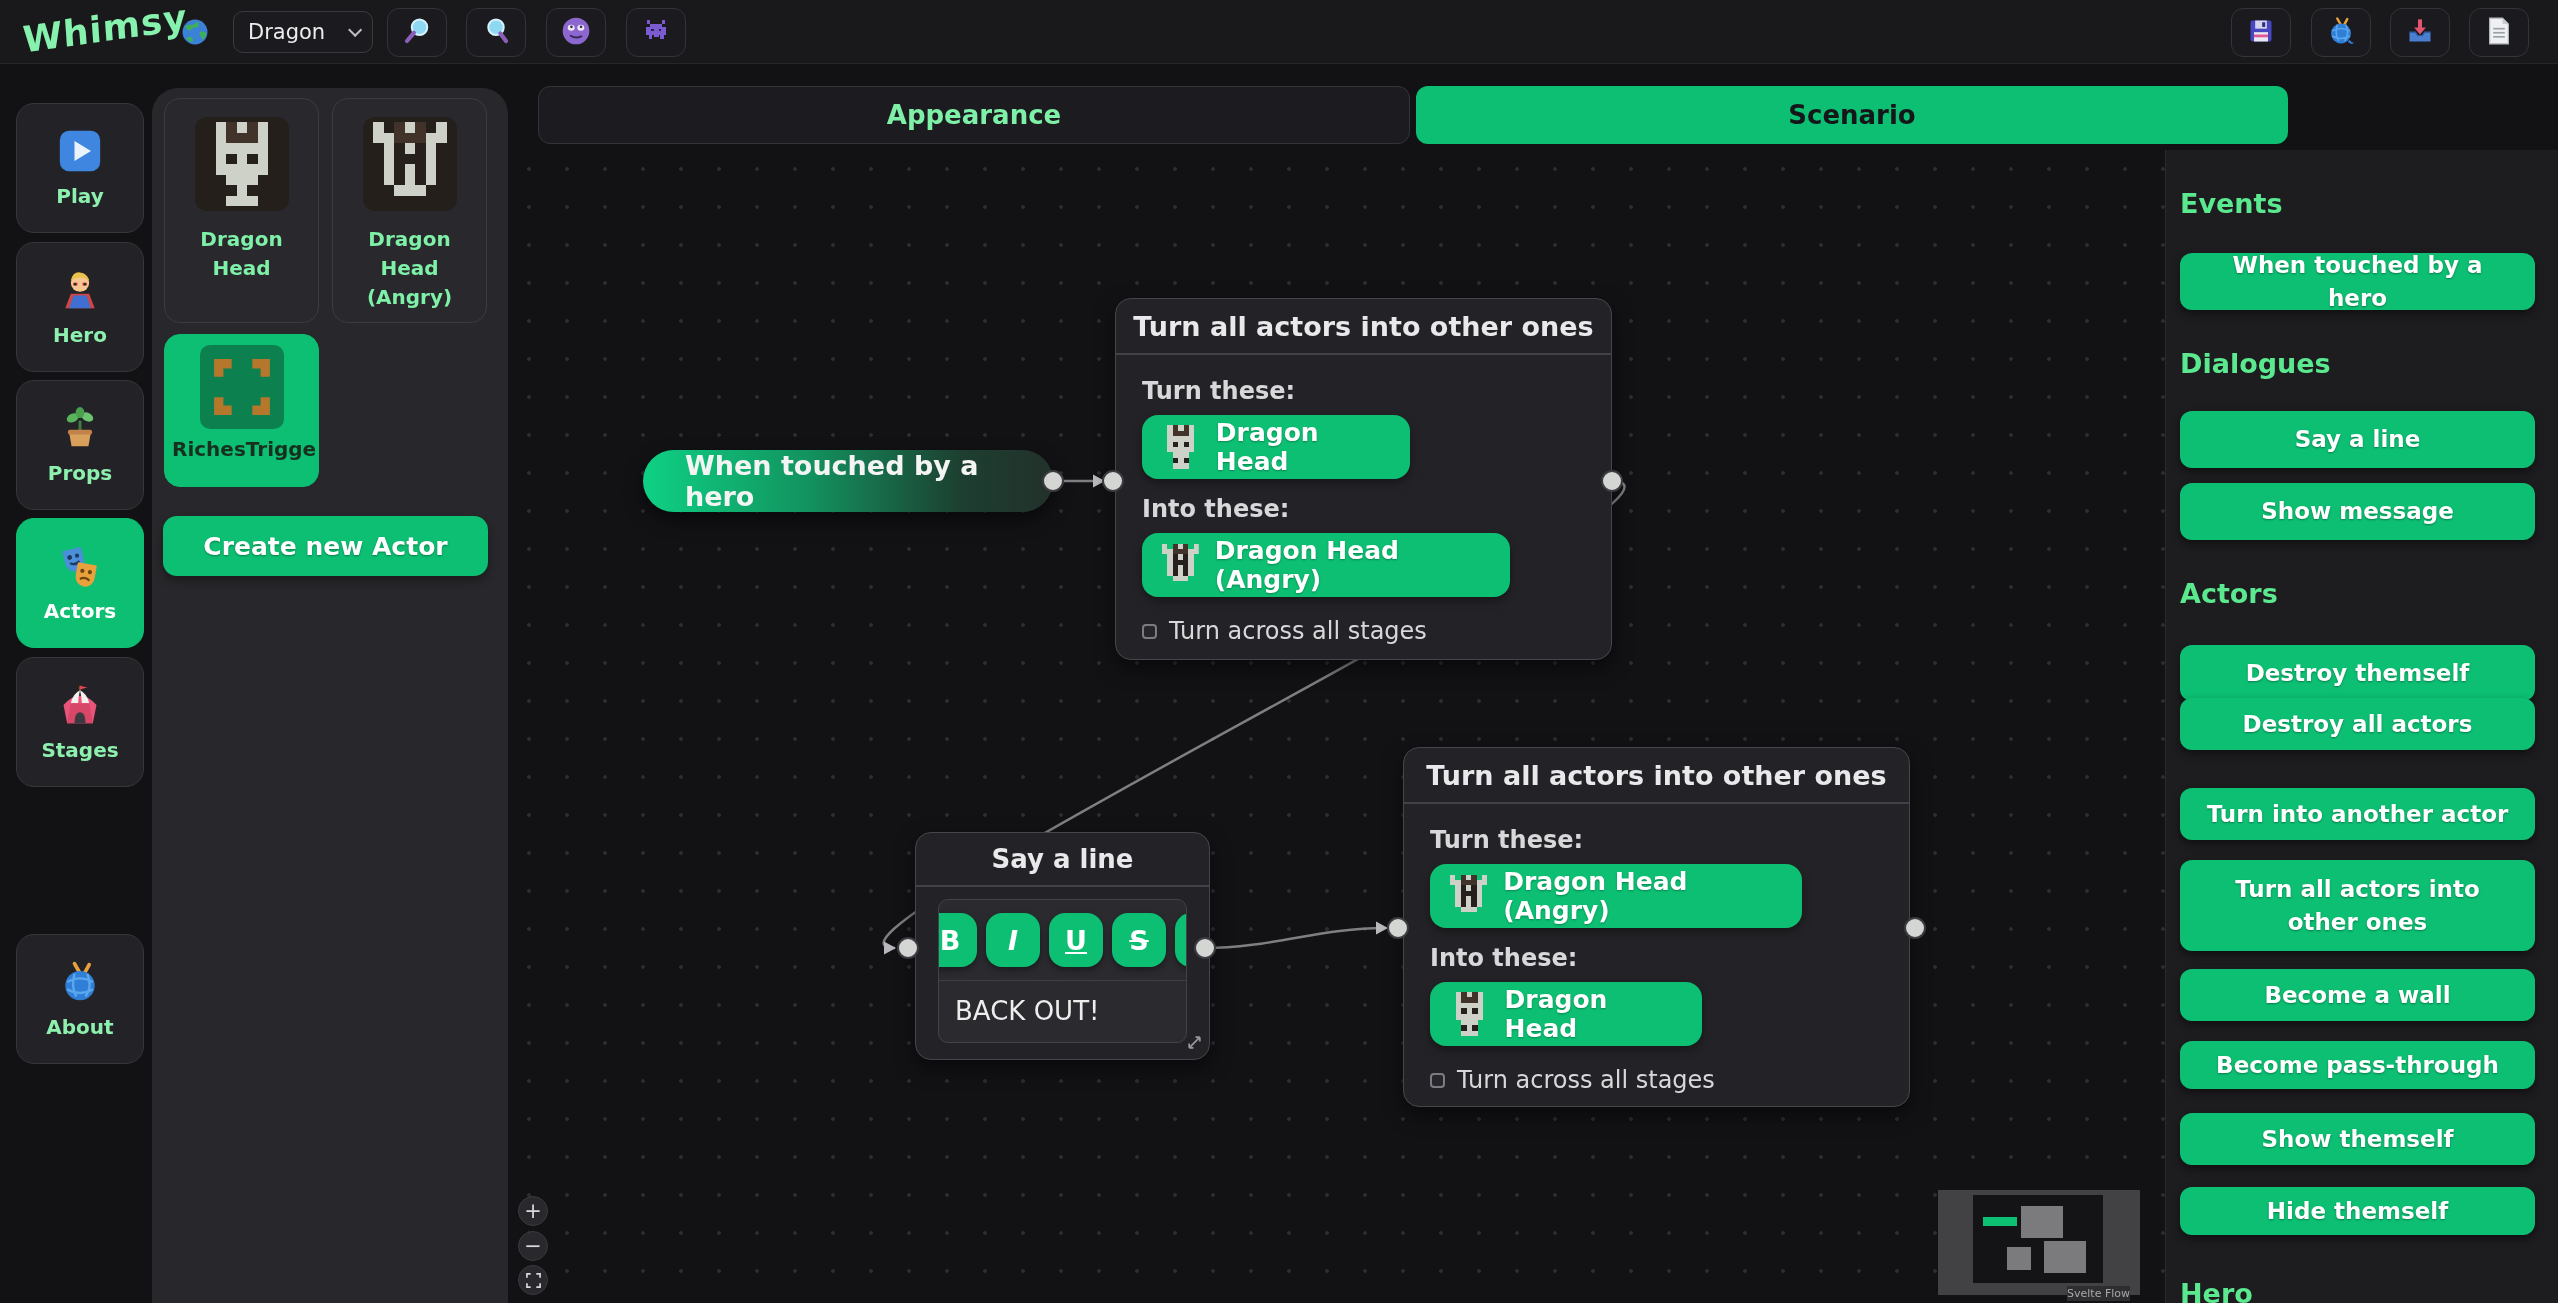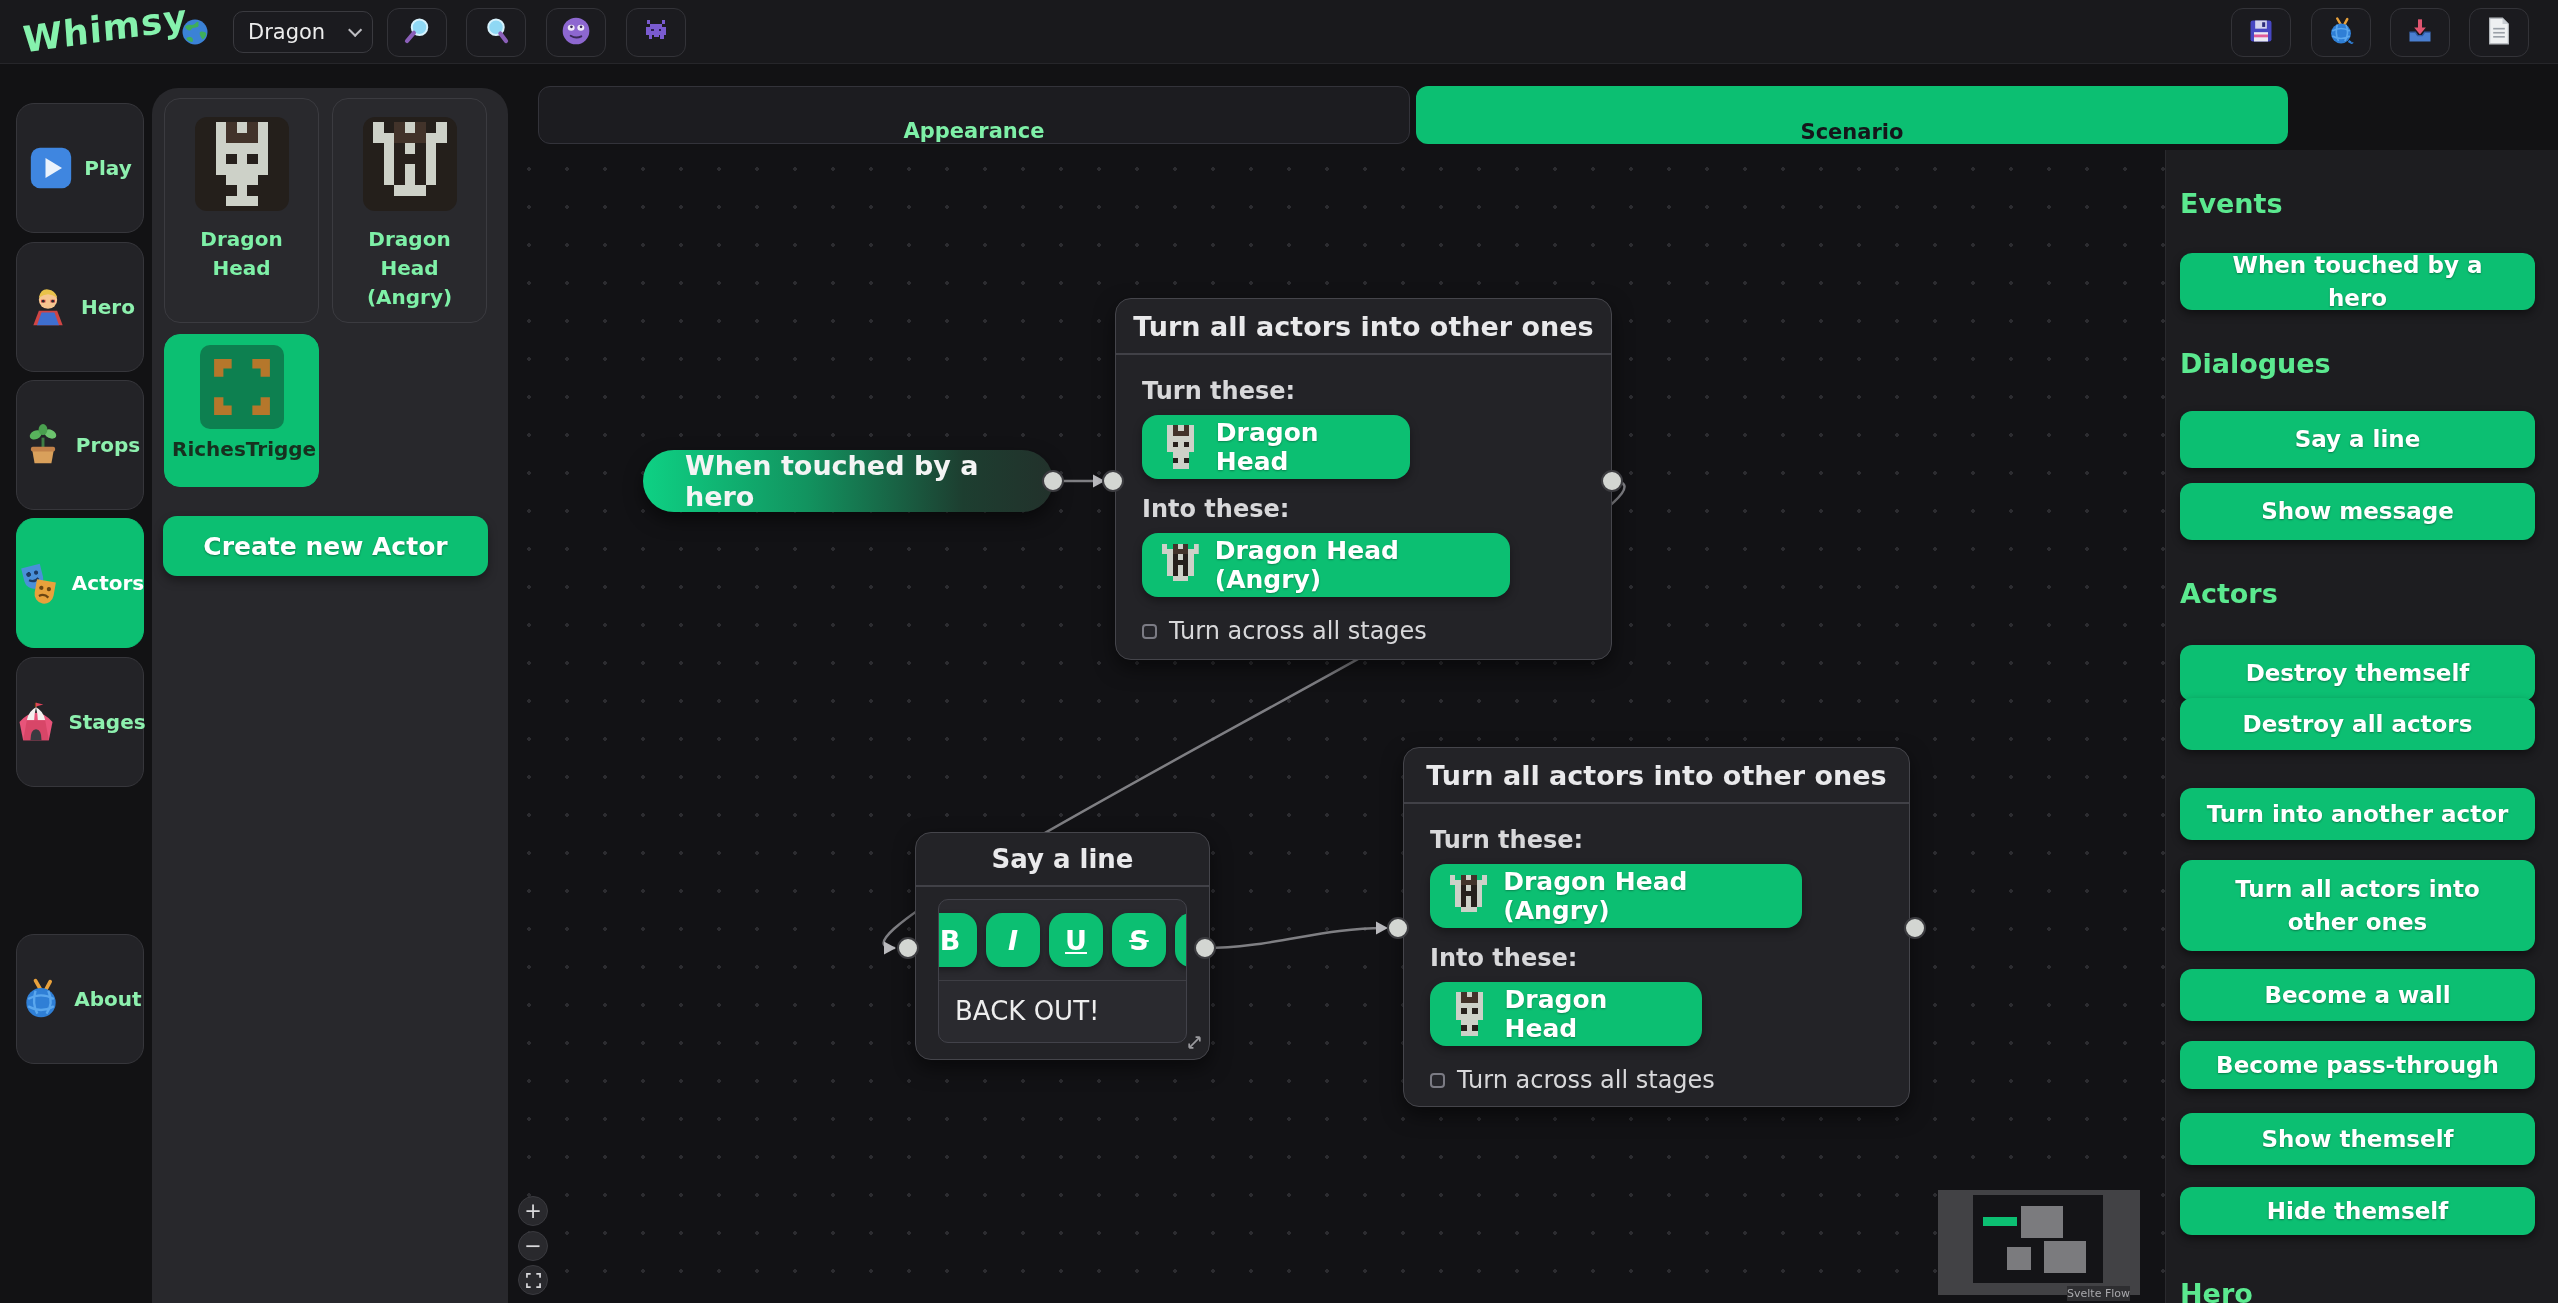--- a/index.html
+++ b/index.html
@@ -21,21 +21,21 @@
     transform:rotate(45deg) translateY(-3px); }
   .icon-btn { position:absolute; top:8px; width:60px; height:49px; background:#1b1b1f;
     border:1px solid #333338; border-radius:12px; display:flex; align-items:center;
     justify-content:center; cursor:pointer; }
   .title-input { position:absolute; left:1142px; top:10px; width:636px; height:45px;
     background:#1b1b1f; border:1px solid #39393e; border-radius:12px; color:#ececec;
     font-size:22px; display:flex; align-items:center; justify-content:center; }
 
   
   .side-btn { position:absolute; left:16px; width:128px; height:130px; background:#232327;
-    border:1px solid #36363b; border-radius:18px; display:flex; flex-direction:row;
+    border:1px solid #36363b; border-radius:18px; display:flex; flex-direction:column;
     align-items:center; justify-content:center; gap:10px; cursor:pointer; }
   .side-btn .lbl { color:#8df0ae; font-size:20px; font-weight:bold; }
   .side-btn.active { background:#0cbf72; border-color:#0cbf72; }
   .side-btn.active .lbl { color:#ffffff; }
   .emoji-box { width:46px; height:46px; display:flex; align-items:center; justify-content:center; }
 
   
   .actor-panel { position:absolute; left:152px; top:88px; width:356px; height:1215px;
     background:#28282c; border-radius:26px 26px 0 0; }
   .actor-card { position:absolute; width:155px; height:225px; background:#29292d;
@@ -49,21 +49,21 @@
   .actor-card.selected .aname { color:#17301f; white-space:nowrap; overflow:hidden; max-width:151px; margin-top:6px; }
   .trigger-icon { width:84px; height:84px; background:#0d8050; border-radius:10px;
     display:flex; align-items:center; justify-content:center; }
   .create-actor { position:absolute; left:11px; top:428px; width:325px; height:60px;
     background:#0cbf72; border-radius:14px; color:#fff; font-size:25px; font-weight:bold;
     display:flex; align-items:center; justify-content:center; cursor:pointer;
     text-shadow:0 1px 2px rgba(0,0,0,.35); box-shadow:0 5px 10px rgba(0,0,0,.35); }
 
   
   .tab { position:absolute; top:86px; width:872px; height:58px; border-radius:12px;
-    display:flex; align-items:flex-end; justify-content:center; font-size:21px;
+    display:flex; align-items:center; justify-content:center; font-size:26px;
     font-weight:bold; cursor:pointer; }
   .tab.inactive { left:538px; background:#1c1c20; border:1px solid #33333a; color:#7ef0a7; }
   .tab.active { left:1416px; background:#0cbf72; color:#15161a; }
 
   
   .canvas { position:absolute; left:510px; top:150px; width:1655px; height:1153px;
     background-color:#121215;
     background-image:radial-gradient(circle, #2c2c30 1.7px, transparent 1.9px);
     background-size:38px 38px; overflow:hidden; }
   .edges { position:absolute; left:0; top:0; z-index:1; }

